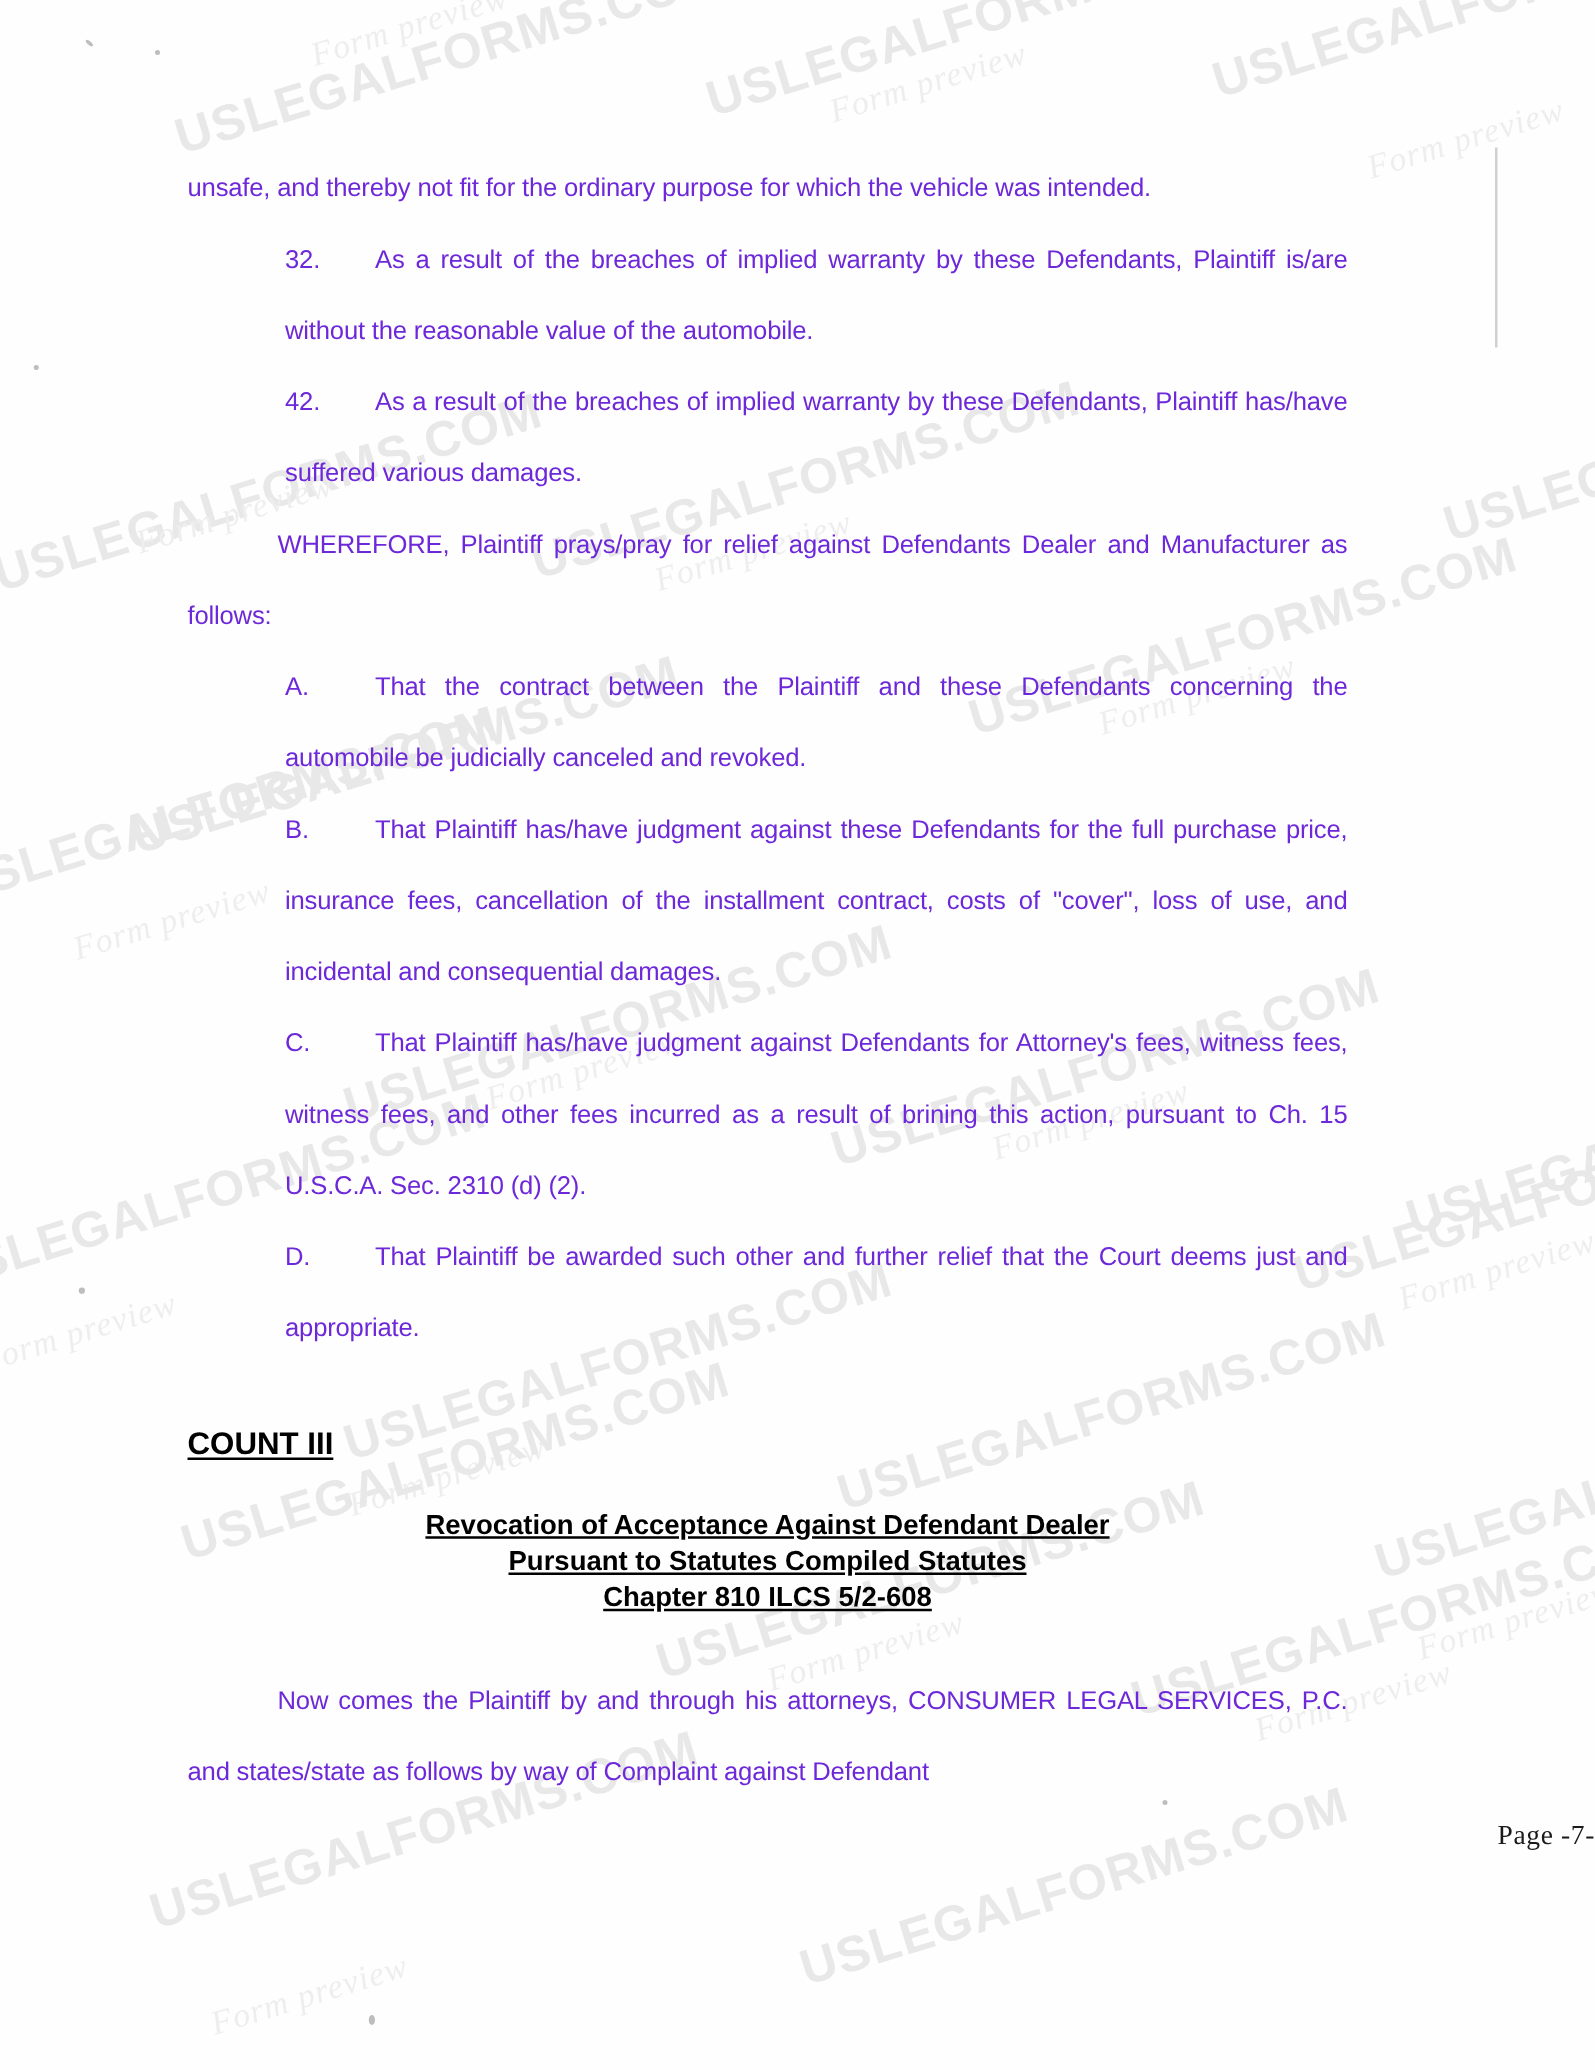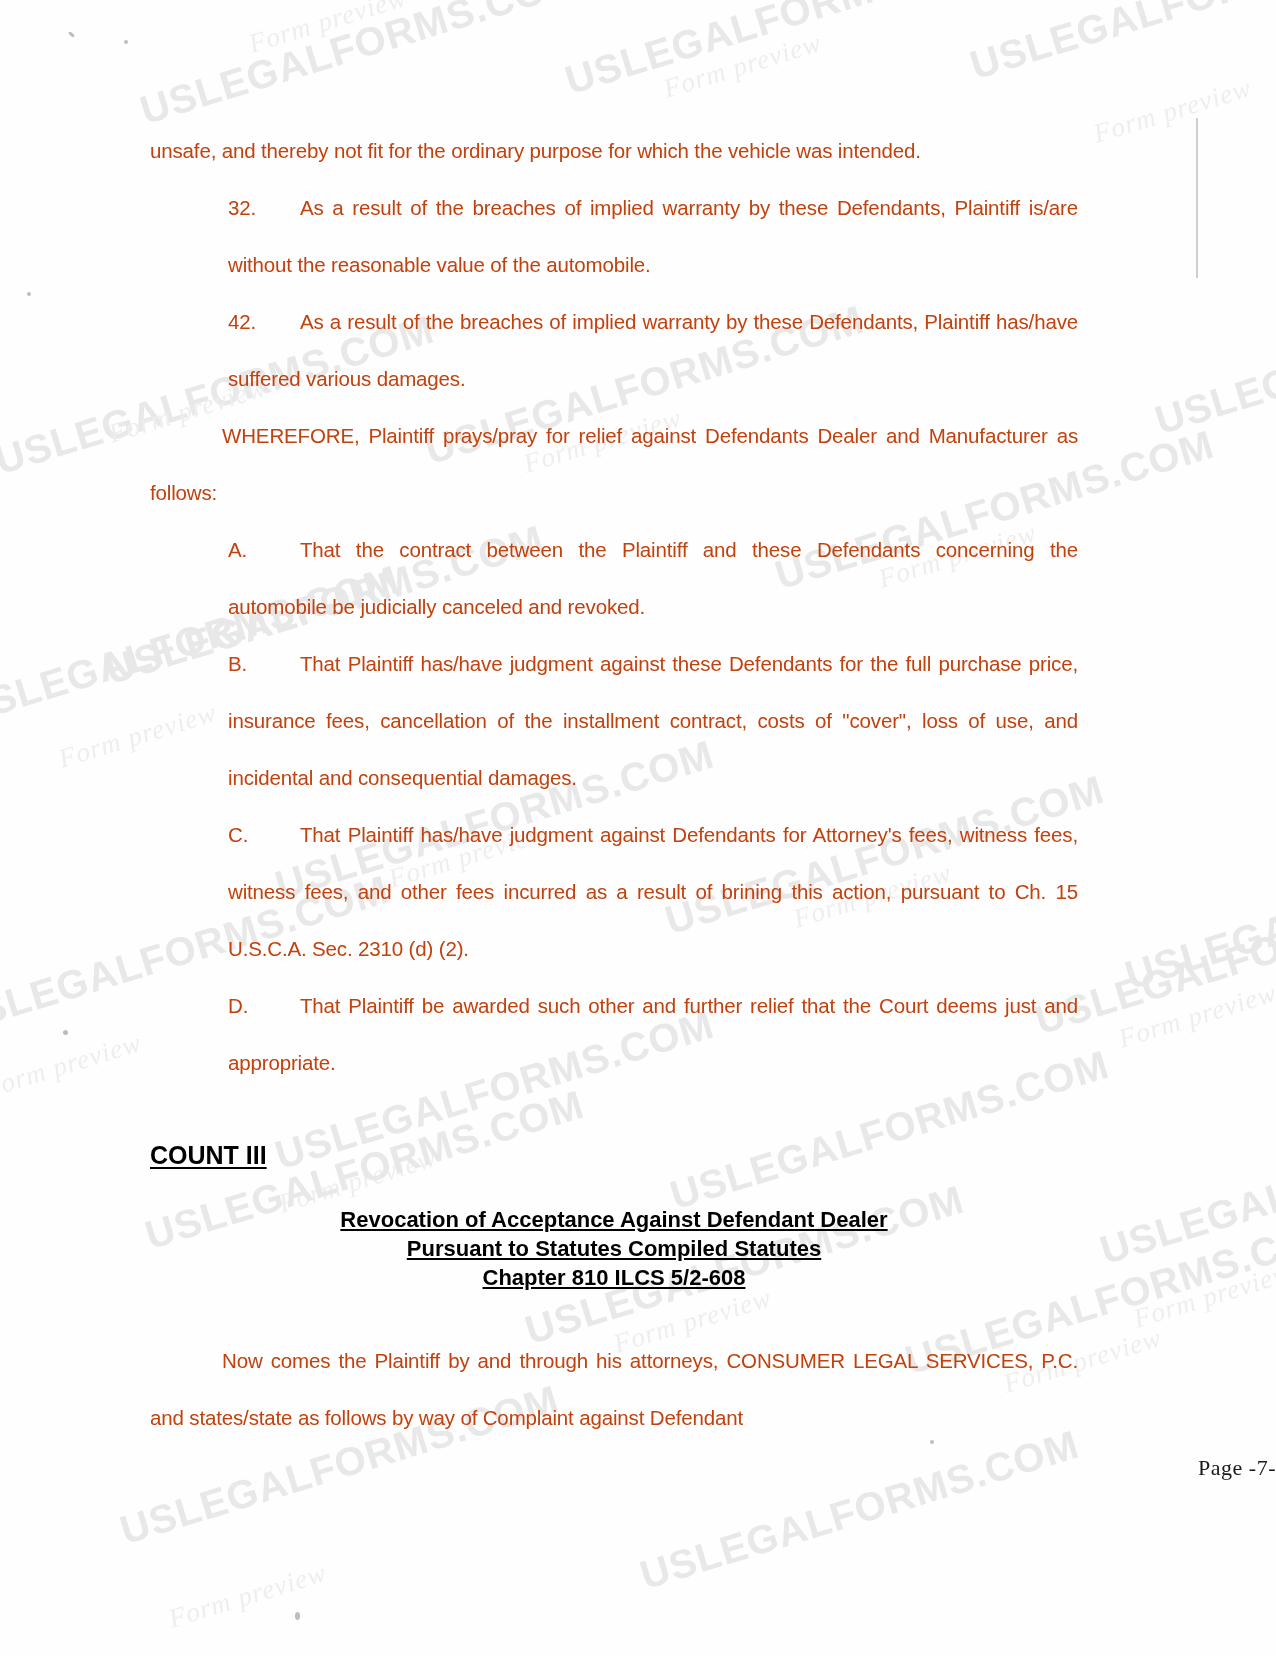--- a/index.html
+++ b/index.html
@@ -58,21 +58,21 @@
     left: 150px;
     top: 122px;
     width: 928px;
     z-index: 3;
   }
 
   p.para {
     margin: 0 0 0 0;
     font-size: 20.5px;
     line-height: 57px;
-    color: #c2410c;
+    color: #6d28d9;
     text-align: justify;
     text-justify: inter-word;
     font-family: "Liberation Sans", sans-serif;
     letter-spacing: -0.15px;
   }
 
   .indent-num {
     display: inline-block;
     width: 72px;
     text-indent: 0;

